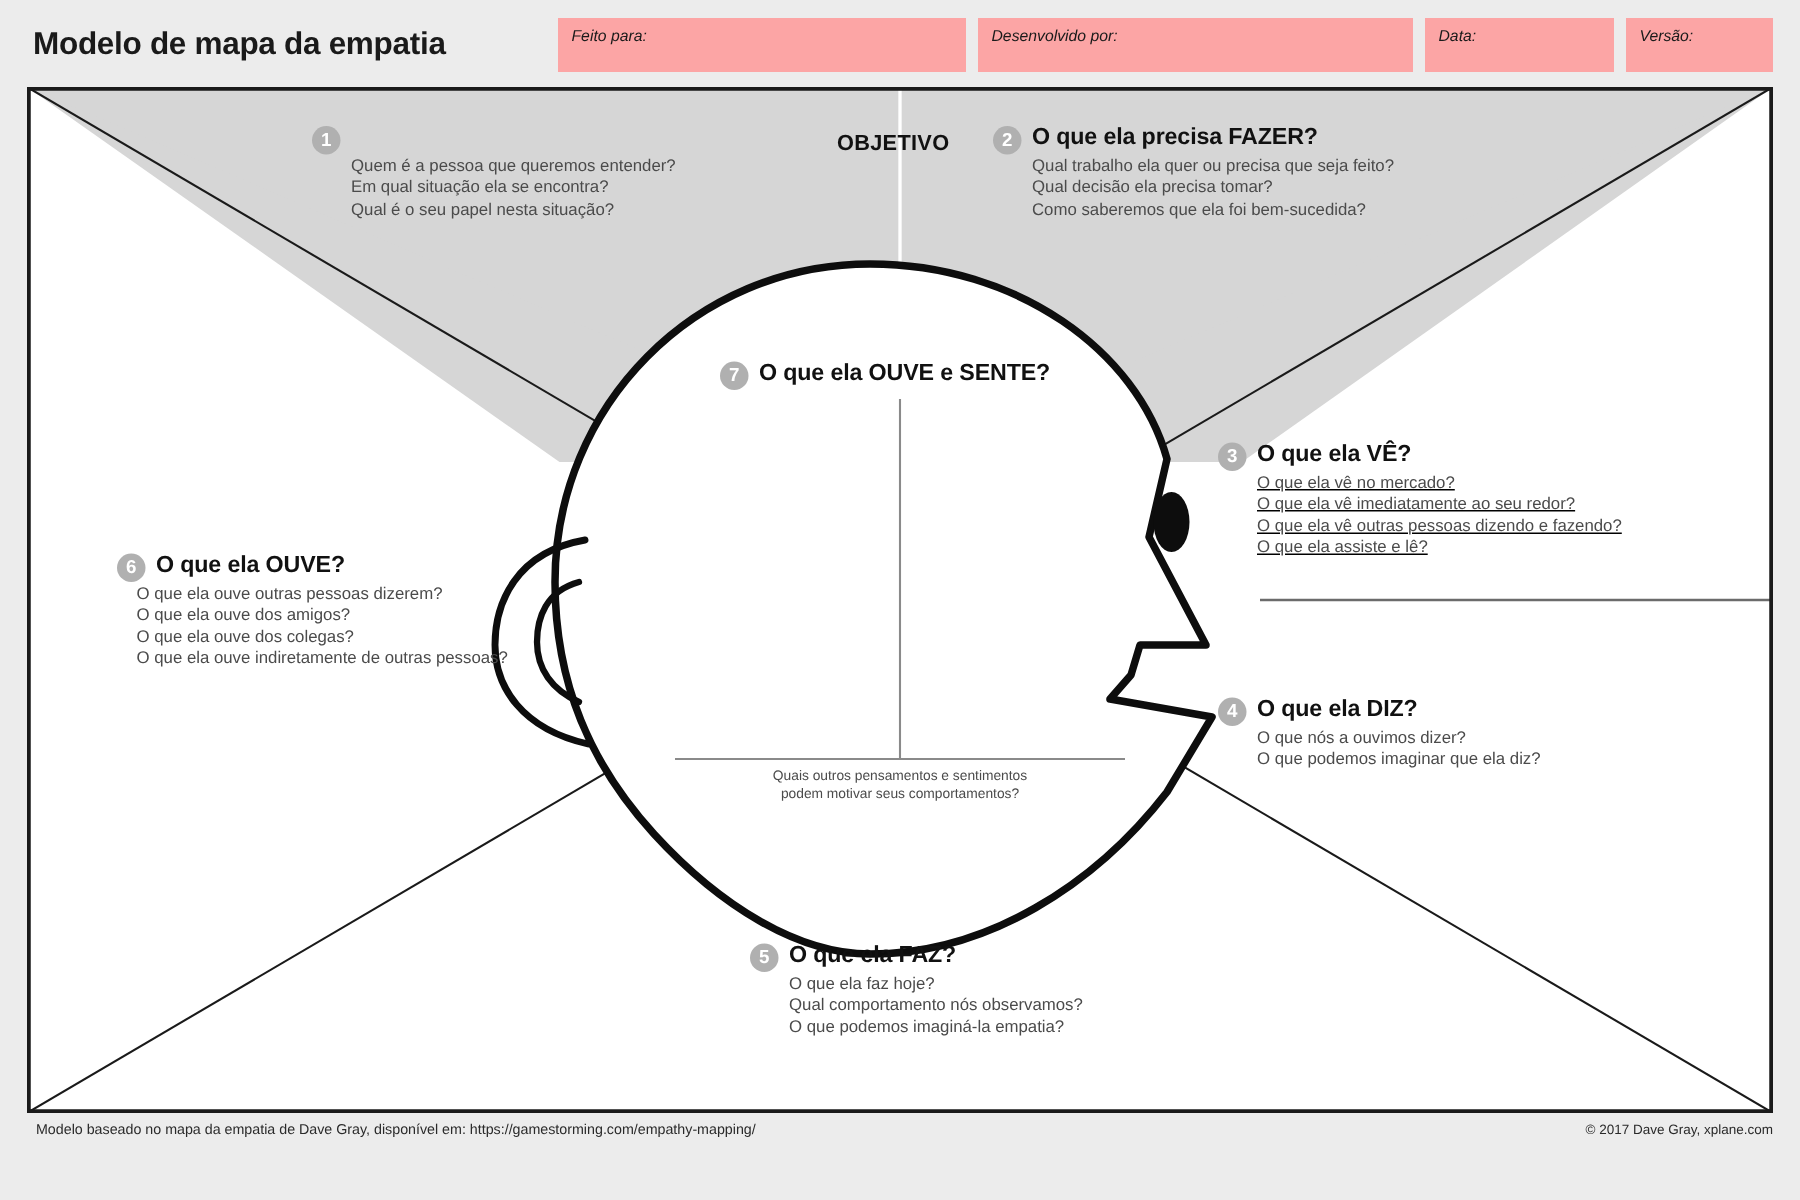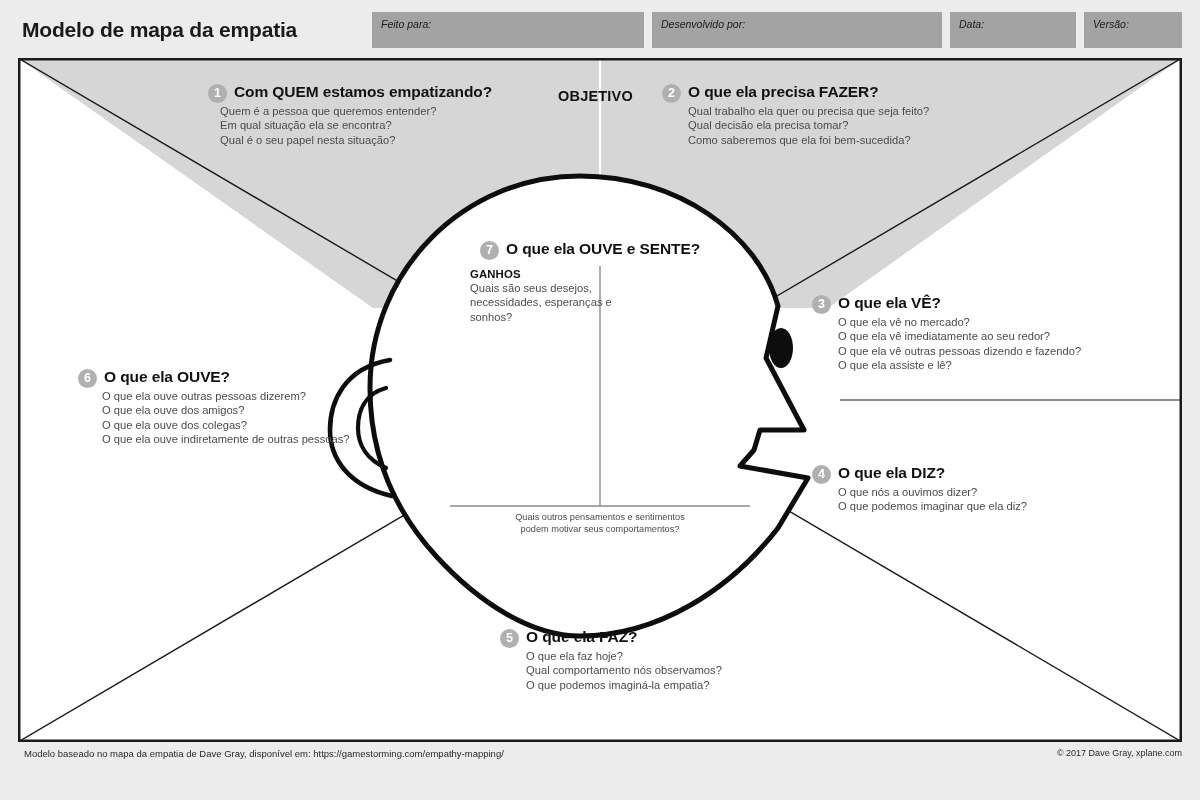--- a/index.html
+++ b/index.html
@@ -27,21 +27,21 @@
     left: 22px; top: 18px;
     font-size: 21px;
     font-weight: bold;
     color: #1a1a1a;
     letter-spacing: -0.2px;
   }
   .meta-field {
     position: absolute;
     top: 12px;
     height: 36px;
-    background: #a3a3a3;
+    background: #fca5a5;
   }
   .meta-label {
     position: absolute;
     left: 9px; top: 6px;
     font-size: 10.5px;
     font-style: italic;
     color: #1a1a1a;
     white-space: nowrap;
   }
   .meta-input {
@@ -103,39 +103,39 @@
     list-style: none;
   }
   .qlist li {
     font-size: 11.2px;
     color: #4b4b4b;
     line-height: 14.4px;
     white-space: nowrap;
   }
 
   #sec1 { left: 208px; top: 83px; }
-  #sec1 .qlist { margin-left: 12px; }
+  #sec1 .qlist { margin-left: 26px; }
   #sec2 { left: 662px; top: 83px; }
   #sec2 .qlist { margin-left: 26px; }
   #objetivo {
     position: absolute;
     left: 558px; top: 88px;
     font-size: 14.5px;
     font-weight: bold;
     color: #111;
     letter-spacing: 0.2px;
   }
   #sec3 { left: 812px; top: 294px; }
-  #sec3 .qlist { margin-left: 26px; }
+  #sec3 .qlist { margin-left: 26px; text-decoration: underline; }
   #sec4 { left: 812px; top: 464px; }
   #sec4 .qlist { margin-left: 26px; }
   #sec5 { left: 500px; top: 628px; }
   #sec5 .qlist { margin-left: 26px; }
   #sec6 { left: 78px; top: 368px; }
-  #sec6 .qlist { margin-left: 24px; }
+  #sec6 .qlist { margin-left: 13px; }
 
   
   #sec7 {
     position: absolute;
     left: 480px; top: 240px;
   }
   #sec7 .htitle { font-size: 15.5px; }
   #thinkcols {
     position: absolute;
     left: 462px; top: 268px;
@@ -247,21 +247,20 @@
     <line x1="582" y1="208" x2="582" y2="448" stroke="#8a8a8a" stroke-width="1.4"></line>
     <line x1="432" y1="448" x2="732" y2="448" stroke="#8a8a8a" stroke-width="1.4"></line>
 
     <rect x="1" y="1" width="1162" height="682" fill="none" stroke="#1a1a1a" stroke-width="3"></rect>
   </svg>
 </div>
 
 <div class="block" id="sec1">
   <div class="head-row">
     <div class="num">1</div>
-    <div class="htitle">Com QUEM estamos empatizando?</div>
   </div>
   <ul class="qlist">
     <li>Quem é a pessoa que queremos entender?</li>
     <li>Em qual situação ela se encontra?</li>
     <li>Qual é o seu papel nesta situação?</li>
   </ul>
 </div>
 
 <div id="objetivo">OBJETIVO</div>
 
@@ -327,24 +326,20 @@
 </div>
 
 <div class="block" id="sec7">
   <div class="head-row">
     <div class="num">7</div>
     <div class="htitle">O que ela OUVE e SENTE?</div>
   </div>
 </div>
 
 <div id="thinkcols">
-  <div class="tcol" id="tcol-ganhos">
-    <h4>GANHOS</h4>
-    <p>Quais são seus desejos, necessidades, esperanças e sonhos?</p>
-  </div>
 </div>
 
 <div id="bottom-note">
   <div>Quais outros pensamentos e sentimentos</div>
   <div>podem motivar seus comportamentos?</div>
 </div>
 
 <div id="footer-left">Modelo baseado no mapa da empatia de Dave Gray, disponível em: https://gamestorming.com/empathy-mapping/</div>
 <div id="footer-right">© 2017 Dave Gray, xplane.com</div>
 

